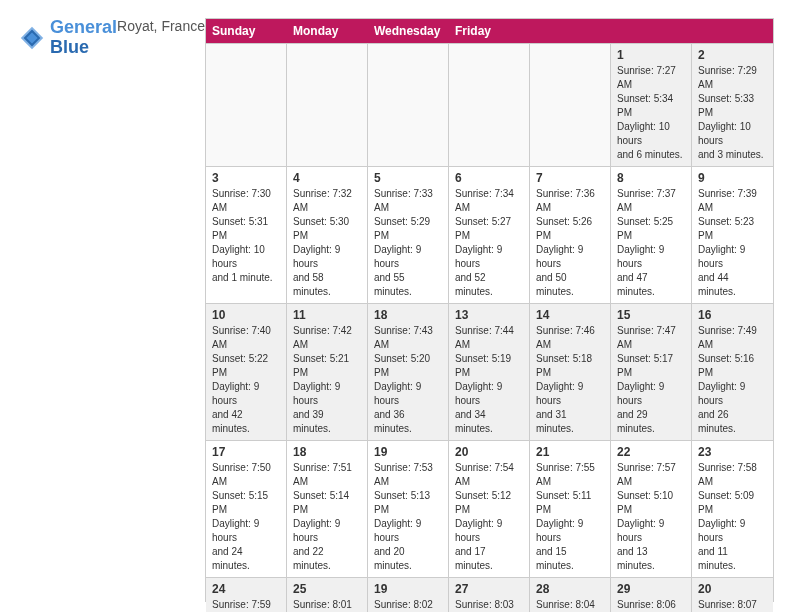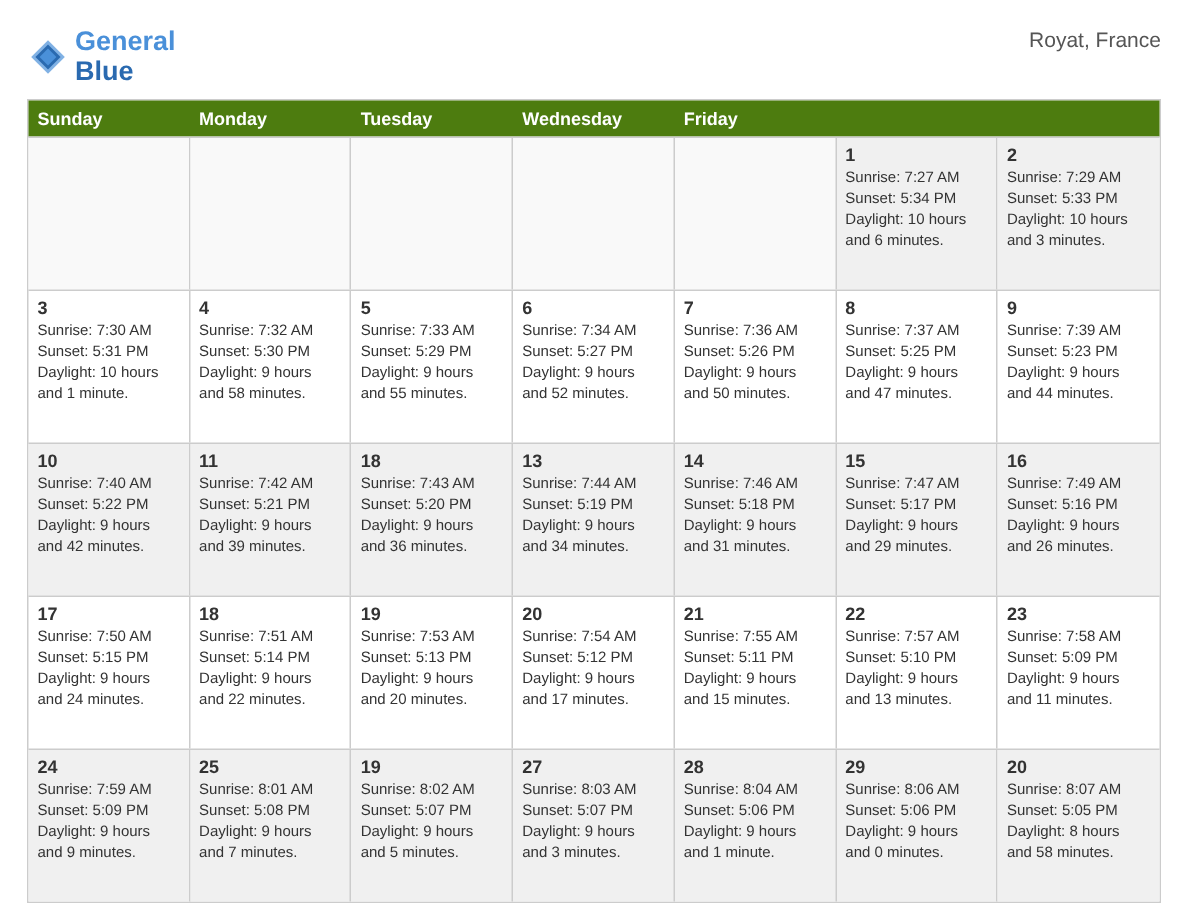--- a/index.html
+++ b/index.html
@@ -8,21 +8,21 @@
       background: #fff;
       width: 792px;
       height: 612px;
       overflow: hidden;
     }
     .page {
       width: 792px;
       height: 612px;
       padding: 18px 18px 10px 18px;
       display: flex;
-      flex-direction: column;
+      flex-direction: row;
     }
     .header {
       display: flex;
       justify-content: space-between;
       align-items: flex-start;
       margin-bottom: 8px;
     }
     .logo {
       display: flex;
       align-items: center;
@@ -56,21 +56,21 @@
     }
     .calendar {
       flex: 1;
       display: flex;
       flex-direction: column;
       border: 1px solid #ccc;
     }
     .cal-header {
       display: grid;
       grid-template-columns: repeat(7, 1fr);
-      background: #4d7c0f;
+      background: #be185d;
     }
     .cal-header-cell {
       color: #fff;
       font-size: 12px;
       font-weight: bold;
       padding: 5px 6px;
       text-align: left;
     }
     .cal-body {
       flex: 1;
@@ -130,21 +130,20 @@
     </div>
     <div class="title-block">
       <div class="location">Royat, France</div>
     </div>
   </div>
 
   <div class="calendar">
     <div class="cal-header">
     <div class="cal-header-cell">Sunday</div>
         <div class="cal-header-cell">Monday</div>
-        <div class="cal-header-cell">Tuesday</div>
         <div class="cal-header-cell">Wednesday</div>
         <div class="cal-header-cell">Friday</div>
       </div>
     <div class="cal-body">
     <div class="cal-row">
           <div class="cal-cell empty"></div>
           <div class="cal-cell empty"></div>
           <div class="cal-cell empty"></div>
           <div class="cal-cell empty"></div>
           <div class="cal-cell empty"></div>

